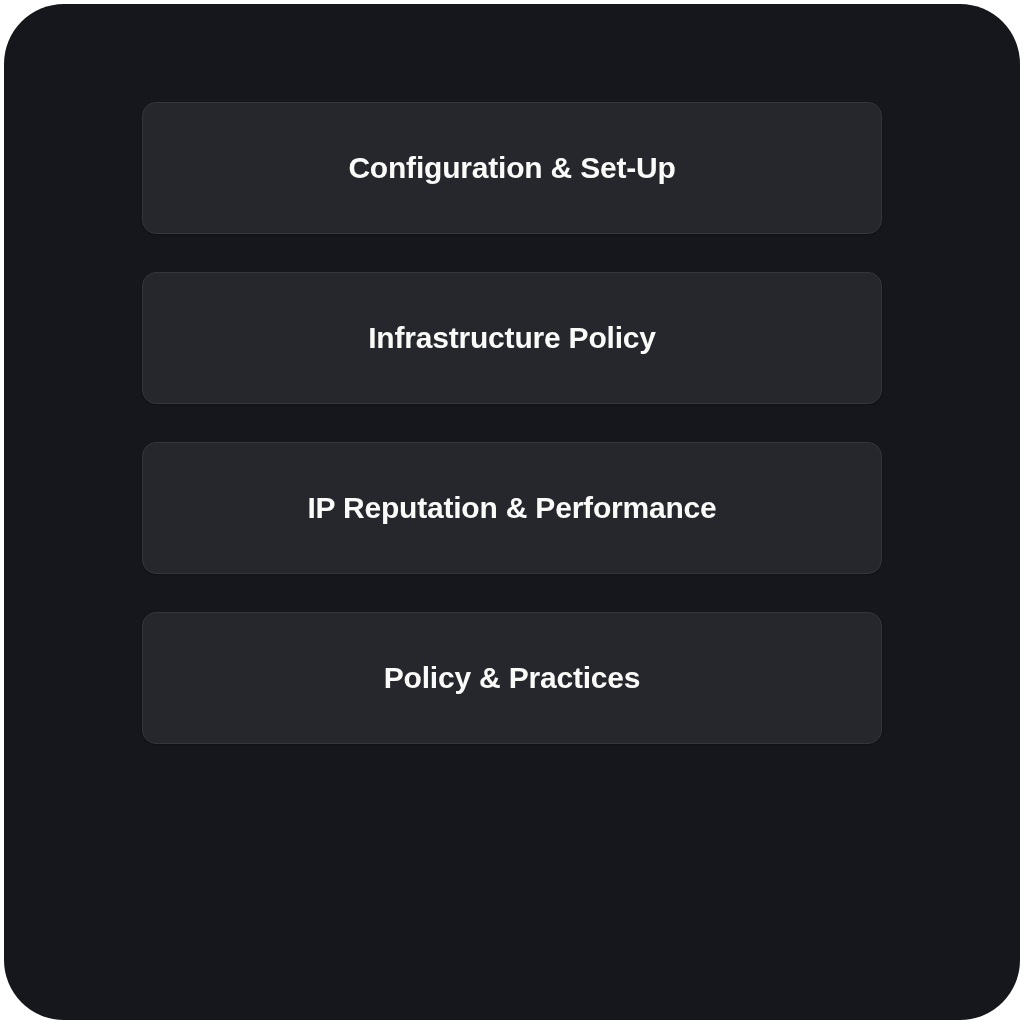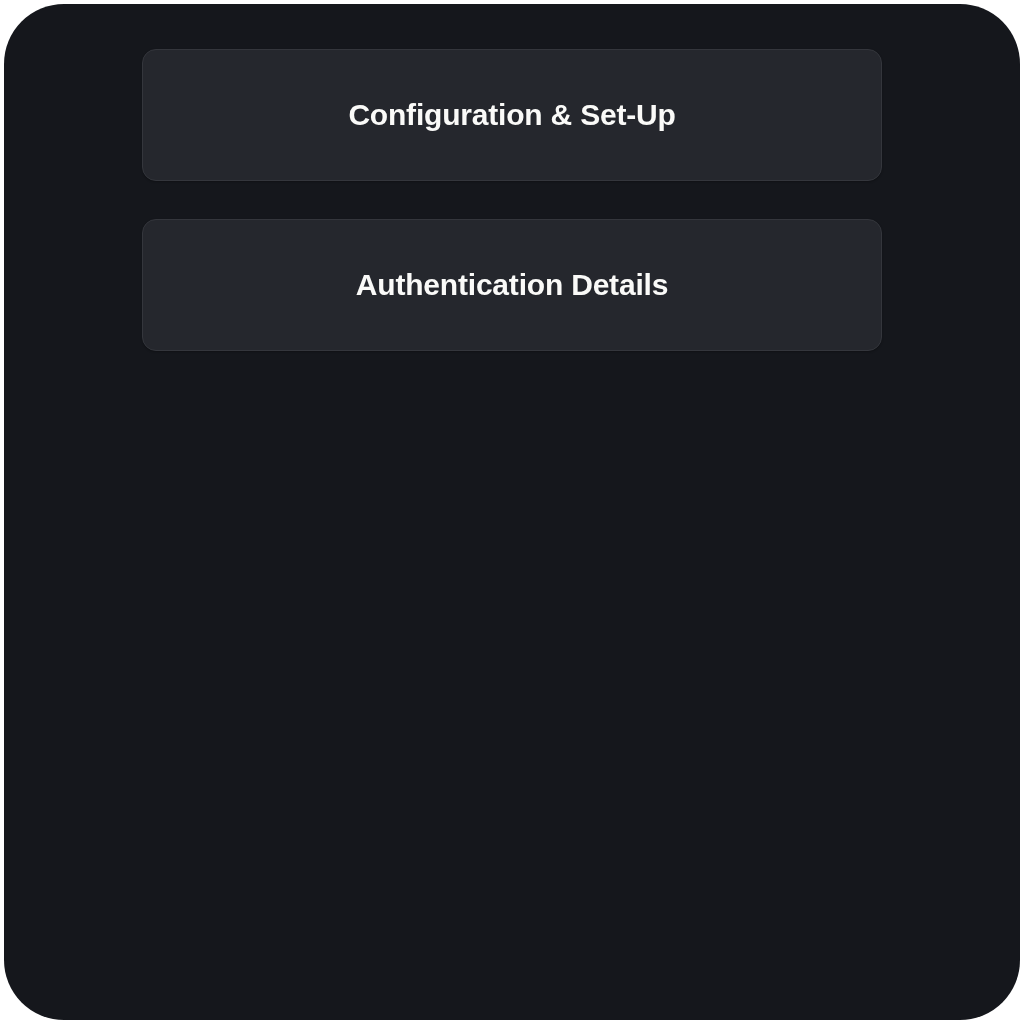--- a/index.html
+++ b/index.html
@@ -18,21 +18,21 @@
   }
   .panel {
     width: 1016px;
     height: 1016px;
     background: #15171c;
     border-radius: 60px;
     display: flex;
     flex-direction: column;
     align-items: center;
     justify-content: flex-start;
-    padding-top: 45px;
+    padding-top: 98px;
     gap: 38px;
   }
   .card {
     width: 740px;
     height: 132px;
     background: #25272d;
     border: 1px solid #34363c;
     border-radius: 14px;
     display: flex;
     align-items: center;
@@ -47,15 +47,21 @@
   }
 </style>
 </head>
 <body>
 
 <div class="panel">
   <div class="card">
     <span class="card-label">Configuration &amp; Set-Up</span>
   </div>
   <div class="card">
-    <span class="card-label">Authentication Details</span>
+    <span class="card-label">Infrastructure Policy</span>
+  </div>
+  <div class="card">
+    <span class="card-label">IP Reputation &amp; Performance</span>
+  </div>
+  <div class="card">
+    <span class="card-label">Policy &amp; Practices</span>
   </div>
 </div>
 
 </body></html>

